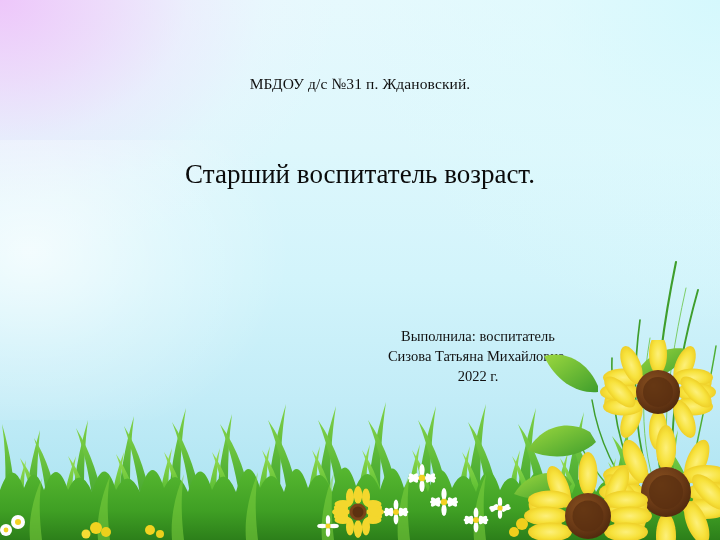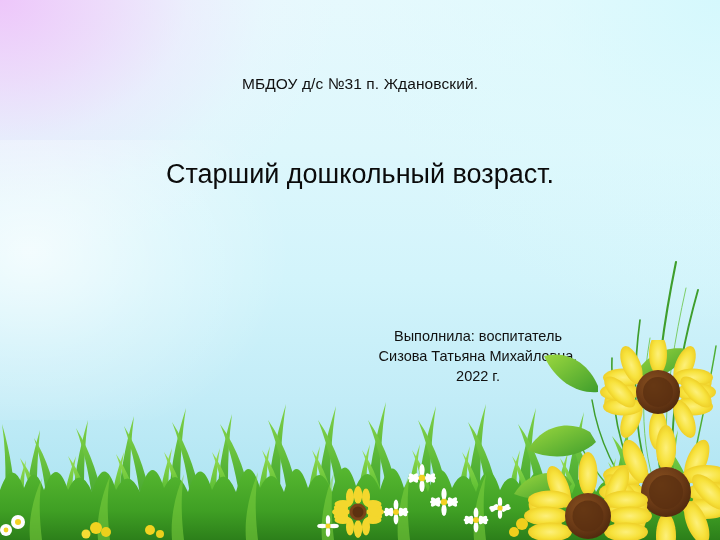--- a/index.html
+++ b/index.html
@@ -5,21 +5,21 @@
   html, body {
     margin: 0;
     padding: 0;
     background: #ffffff;
   }
   .slide {
     position: relative;
     width: 720px;
     height: 540px;
     overflow: hidden;
-    font-family: Liberation Sans, sans-serif;
+    font-family: Liberation Serif, serif;
     background: #fca5a5;
   }
 
   
   .sky-base {
     position: absolute;
     inset: 0;
     background: linear-gradient(180deg,
         #e6f9fd 0%,
         #ddf7fc 28%,
@@ -111,21 +111,21 @@
 <div class="slide">
 
   <div class="sky-base"></div>
   <div class="sky-pink"></div>
   <div class="sky-cyan-right"></div>
   <div class="sky-white-mid"></div>
 
   <div class="org-line">МБДОУ д/с №31 п. Ждановский.</div>
 
   <div class="main-title">
-    <div>Старший дошкольный возраст.</div>
+    <div>Старший воспитатель возраст.</div>
   </div>
 
   <div class="author-block">
     <div>Выполнила: воспитатель</div>
     <div>Сизова Татьяна Михайловна.</div>
     <div>2022 г.</div>
   </div>
 
   <div class="right-stems">
     <svg viewBox="0 0 240 290" xmlns="http://www.w3.org/2000/svg">

